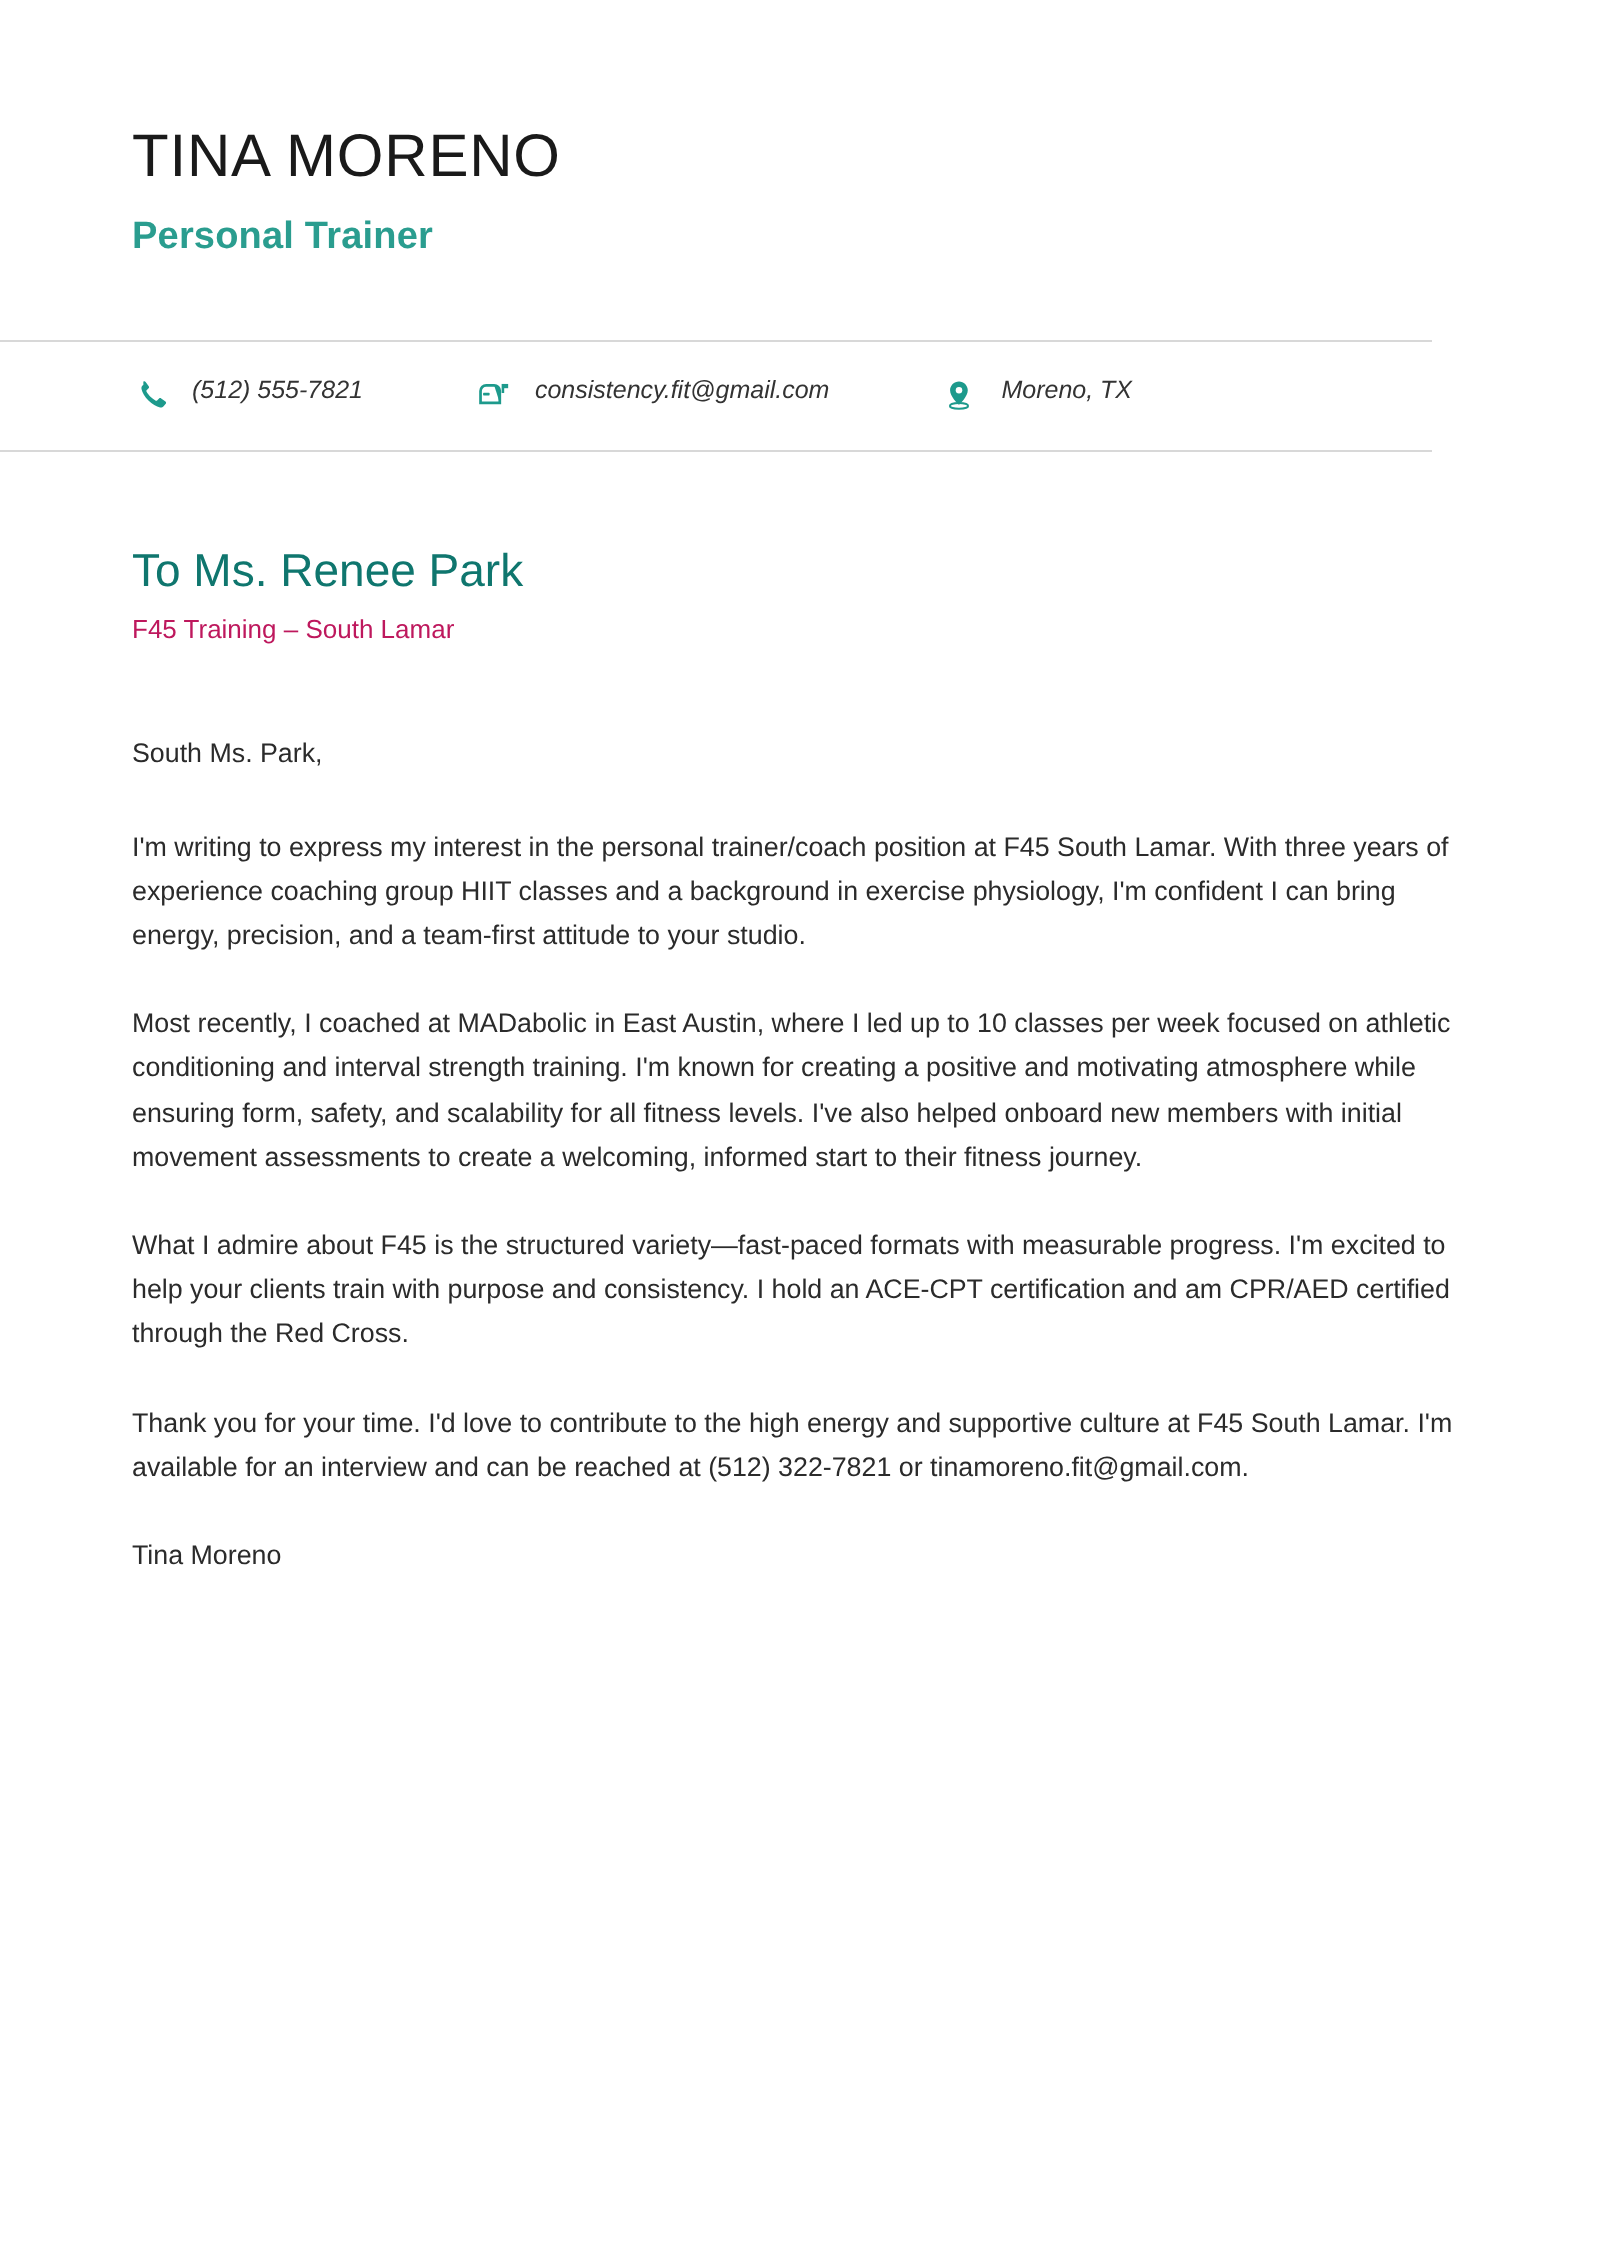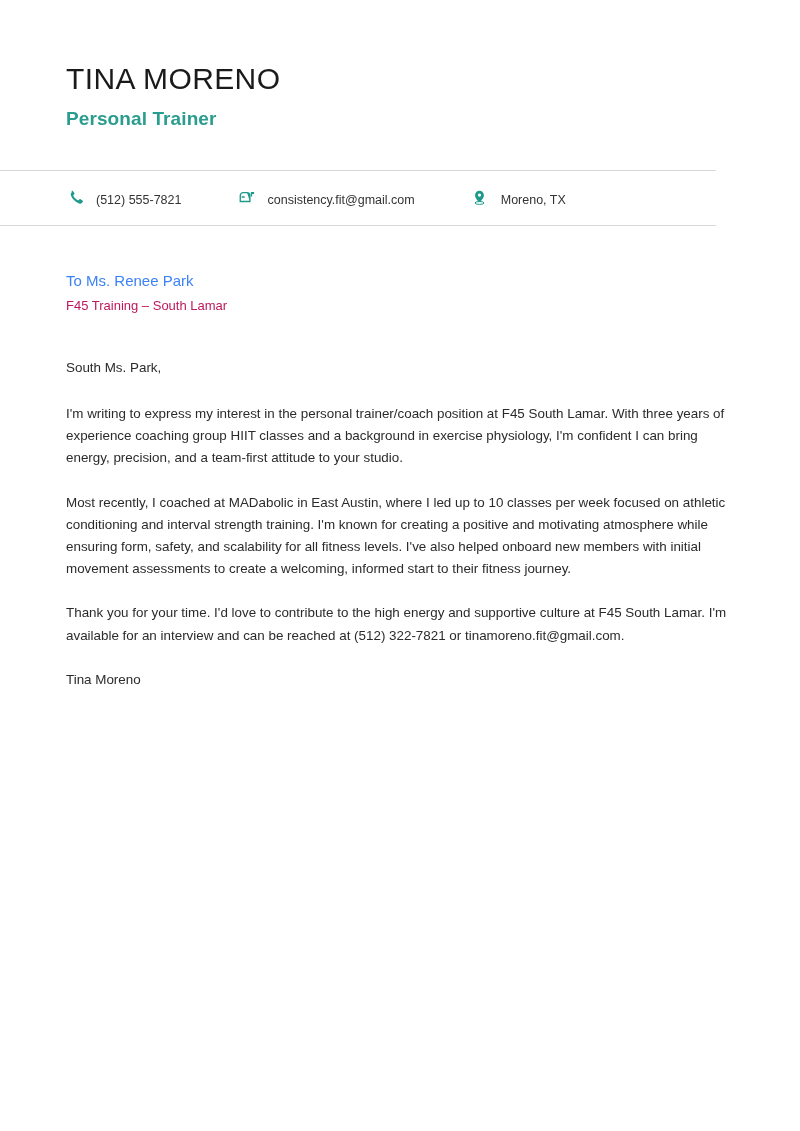--- a/index.html
+++ b/index.html
@@ -58,22 +58,23 @@
 
   .contact-bar {
     display: flex;
     align-items: center;
     height: 54px;
     padding: 0 66px;
     box-sizing: border-box;
   }
   .contact-item {
     display: flex;
-    align-items: flex-end;
+    align-items: flex-start;
     margin-right: 56px;
+    font-style: italic;
   }
   .contact-item:last-child { margin-right: 0; }
   .contact-icon {
     width: 18px;
     height: 18px;
     display: inline-flex;
     align-items: center;
     justify-content: center;
     margin-right: 12px;
     flex: 0 0 auto;
@@ -86,23 +87,23 @@
     white-space: nowrap;
   }
 
   
   .letter {
     padding: 46px 66px 0 66px;
     width: 800px;
     box-sizing: border-box;
   }
   .recipient-name {
-    font-size: 15px;
+    font-size: 23px;
     font-weight: 400;
-    color: #3b82f6;
+    color: #0f766e;
     margin: 0 0 8px 0;
     line-height: 1.2;
   }
   .recipient-org {
     font-size: 13px;
     font-weight: 400;
     color: #be185d;
     margin: 0;
     line-height: 1.3;
   }
@@ -178,19 +179,20 @@
 
     <div class="recipient">
       <div class="recipient-name">To Ms. Renee Park</div>
       <div class="recipient-org">F45 Training – South Lamar</div>
     </div>
 
     <div class="body-block">
       <p class="para salutation">South Ms. Park,</p>
       <p class="para">I'm writing to express my interest in the personal trainer/coach position at F45 South Lamar. With three years of experience coaching group HIIT classes and a background in exercise physiology, I'm confident I can bring energy, precision, and a team-first attitude to your studio.</p>
       <p class="para">Most recently, I coached at MADabolic in East Austin, where I led up to 10 classes per week focused on athletic conditioning and interval strength training. I'm known for creating a positive and motivating atmosphere while ensuring form, safety, and scalability for all fitness levels. I've also helped onboard new members with initial movement assessments to create a welcoming, informed start to their fitness journey.</p>
+      <p class="para">What I admire about F45 is the structured variety—fast-paced formats with measurable progress. I'm excited to help your clients train with purpose and consistency. I hold an ACE-CPT certification and am CPR/AED certified through the Red Cross.</p>
       <p class="para">Thank you for your time. I'd love to contribute to the high energy and supportive culture at F45 South Lamar. I'm available for an interview and can be reached at (512) 322-7821 or tinamoreno.fit@gmail.com.</p>
       <p class="para signature">Tina Moreno</p>
     </div>
 
   </div>
 
 </div>
 
 </body></html>

